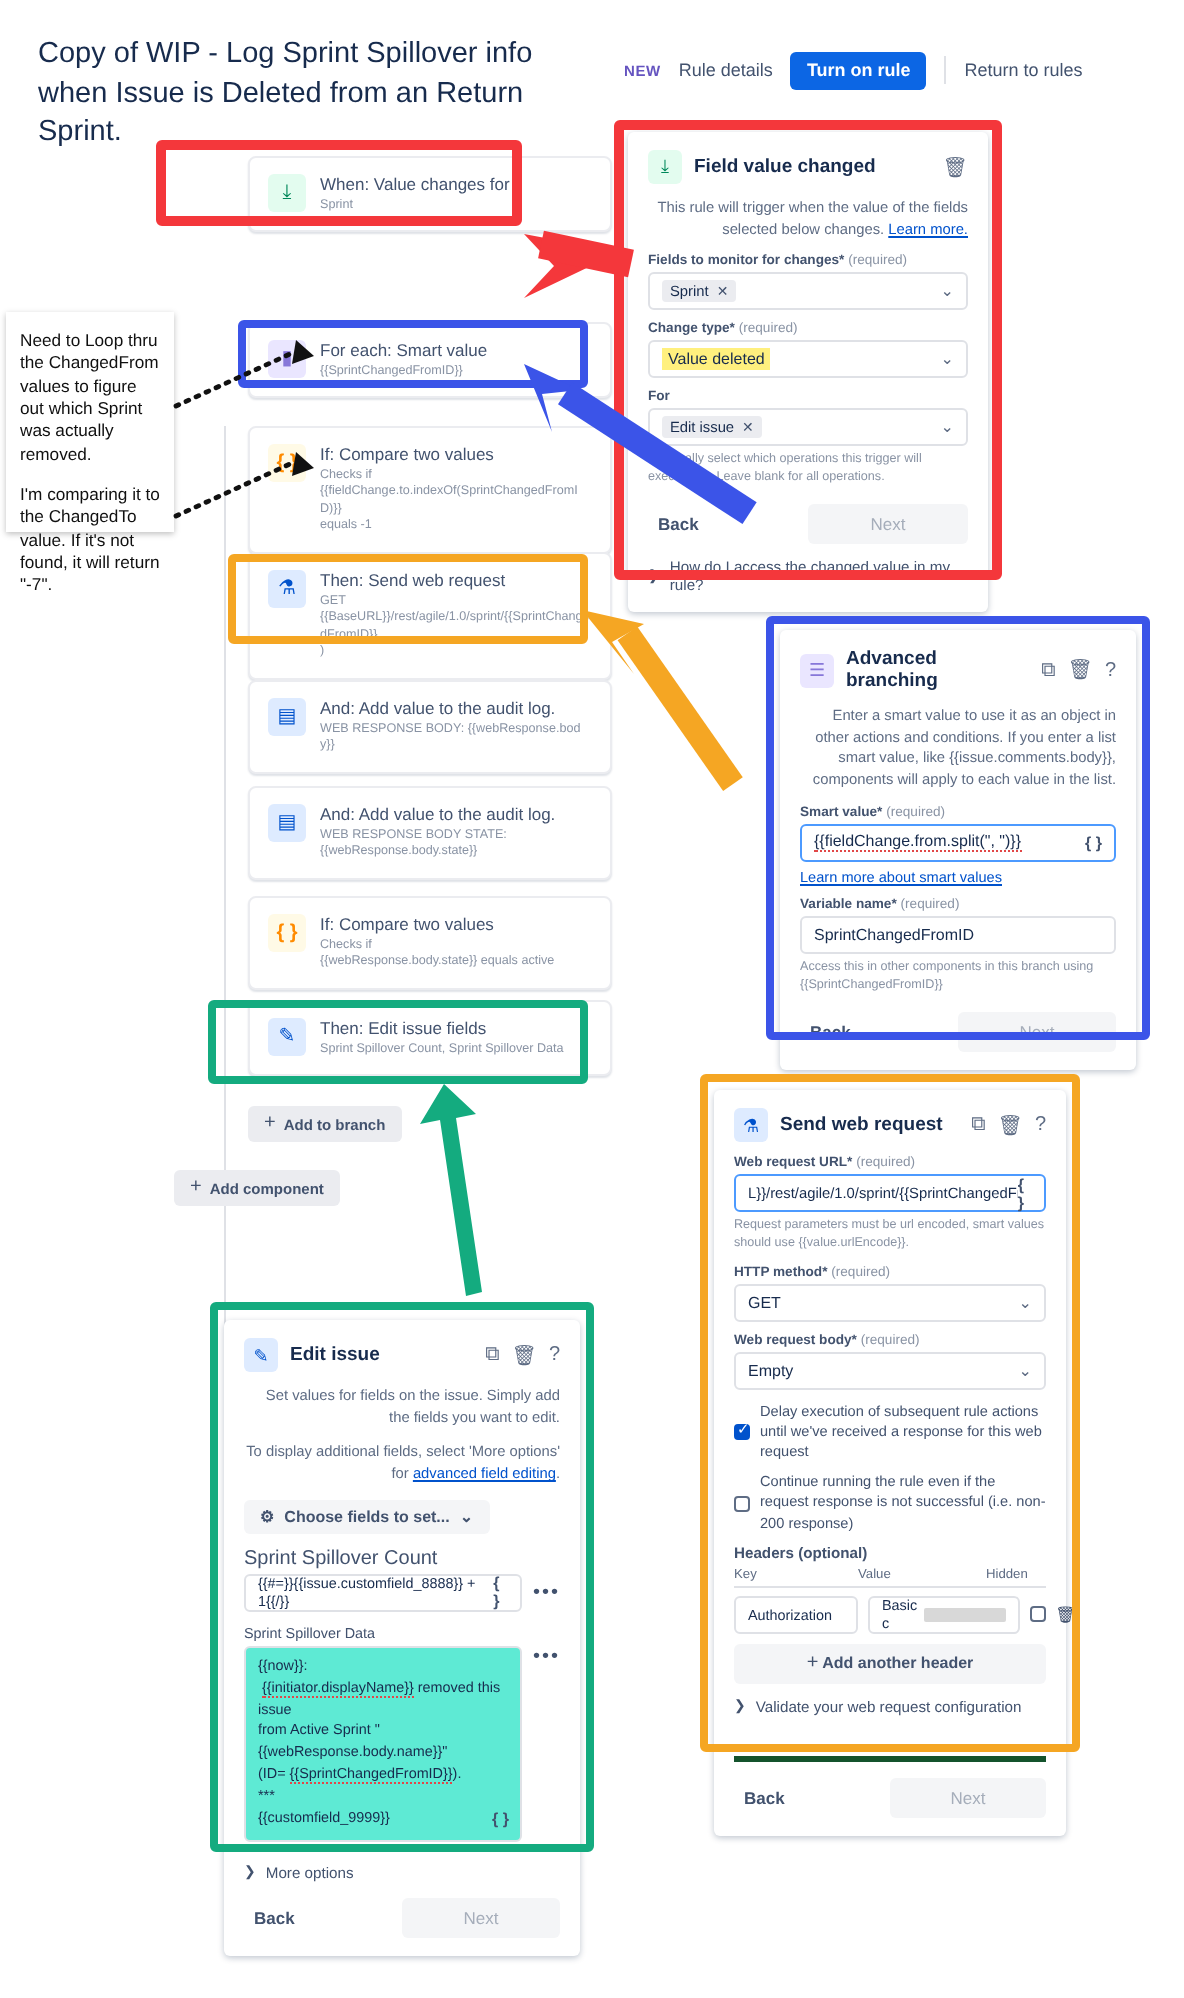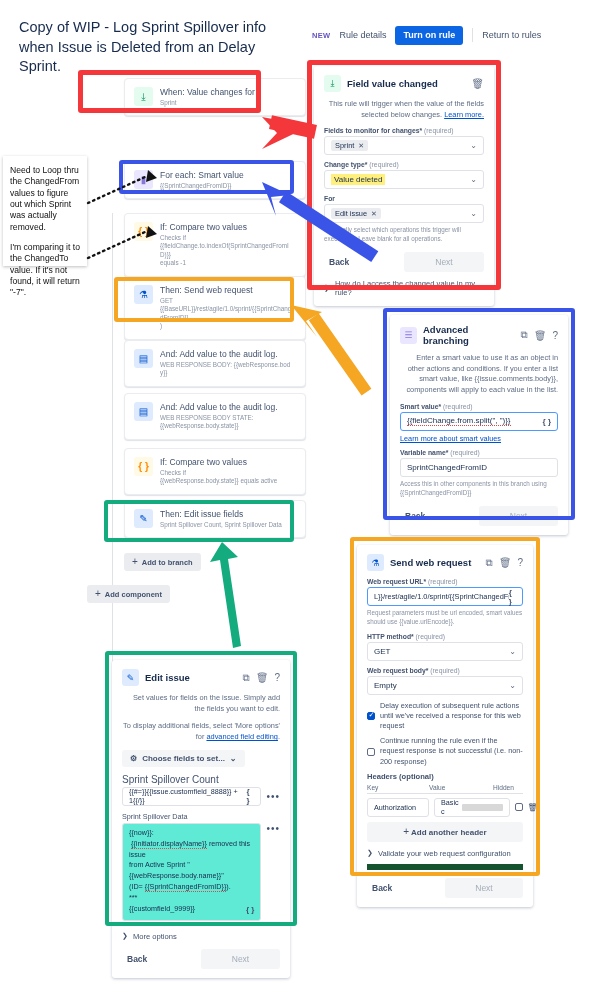--- a/index.html
+++ b/index.html
@@ -144,21 +144,21 @@
     background:#f4f5f7; border-radius:3px; display:inline-flex; align-items:center; gap:5px;
     font-size:8px; color:#42526e; font-weight:600; padding:4px 8px; margin-bottom:7px;
   }
   .masked { display:inline-block; width:44px; height:7px; background:#d8d8d8; border-radius:1px; vertical-align:middle; }
 </style>
 </head>
 <body>
 
 <div class="canvas">
 
-  <div class="hdr-title">Copy of WIP - Log Sprint Spillover info when Issue is Deleted from an Delay Sprint.</div>
+  <div class="hdr-title">Copy of WIP - Log Sprint Spillover info when Issue is Deleted from an Return Sprint.</div>
   <div class="hdr-actions">
     <span class="badge-new">NEW</span>
     <span class="lnk">Rule details</span>
     <button class="btn-primary">Turn on rule</button>
     <span class="divider-v"></span>
     <span class="lnk">Return to rules</span>
   </div>
 
   <div class="tree">
     <div class="spine-top"></div>
@@ -406,21 +406,21 @@
         <span>Basic c</span>
           <span class="masked"></span>
       </span>
       <span class="cb" style="margin:0"></span>
       <span style="font-size:8px;color:#42526e">🗑</span>
     </div>
     <div class="addhdr">
       <span class="plus">+</span>
       <span>Add another header</span>
     </div>
-    <div class="expander" style="border-bottom:6px solid #14532d;padding-bottom:6px;">
+    <div class="expander" style="border-bottom:3px solid #14532d;padding-bottom:20px;">
       <span class="chev">❯</span>
       <span>Validate your web request configuration</span>
     </div>
     <div class="btnrow">
       <div class="btn-back">Back</div>
       <div class="btn-next">Next</div>
     </div>
   </div>
 
   <div class="panel" style="left:112px; top:660px; width:178px;">

